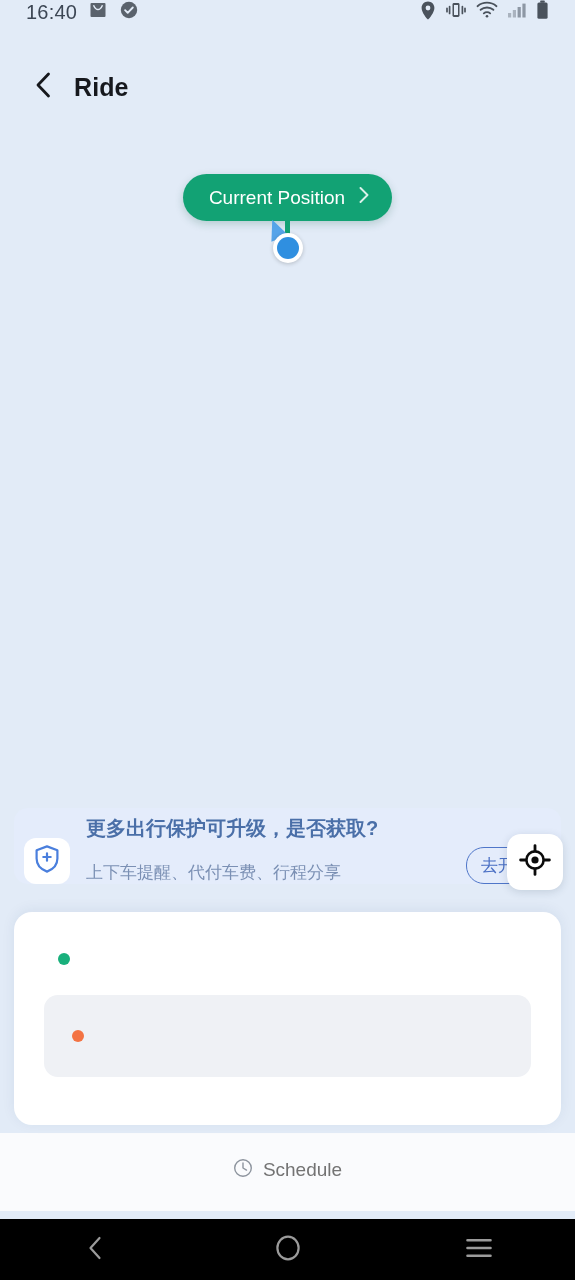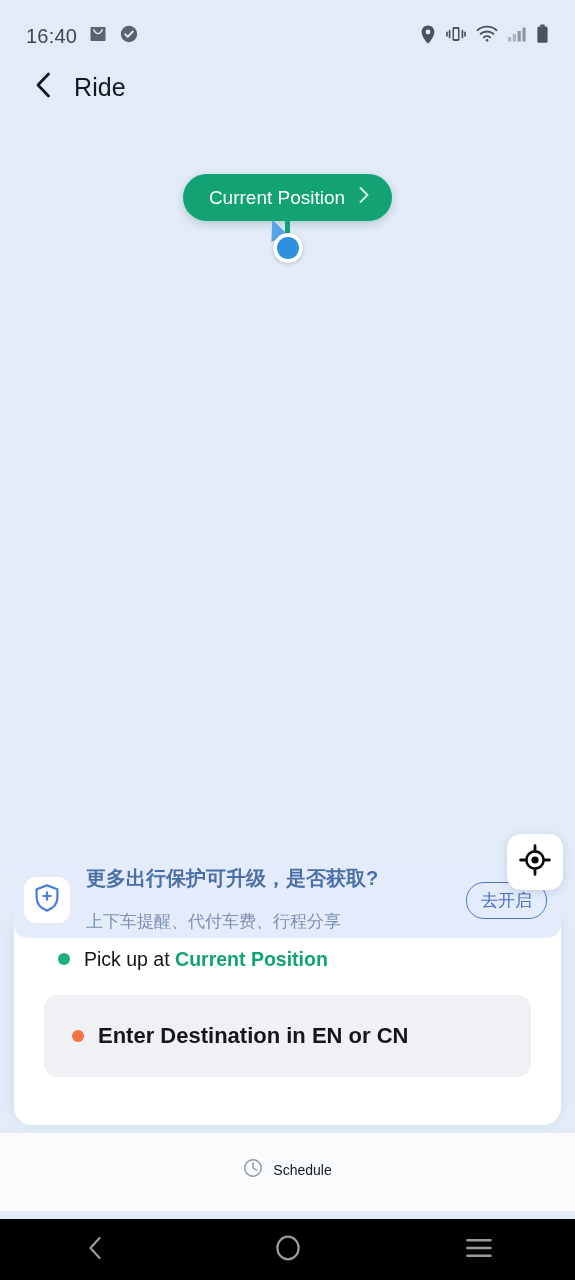--- a/index.html
+++ b/index.html
@@ -19,40 +19,41 @@
   .map {
     position: absolute; left: 0; top: 0;
     width: 575px; height: 1200px;
     background: #e2ebf7;
   }
 
   
   .statusbar {
     position: absolute; left: 0; top: 0;
     width: 575px; height: 48px;
-    display: flex; align-items: flex-end;
+    display: flex; align-items: flex-start;
     padding: 0 26px;
     z-index: 40;
   }
   .sb-left { display: flex; align-items: center; gap: 11px; }
   .sb-time {
     font-size: 20px; color: #3c4654; letter-spacing: .2px;
   }
   .sb-right {
     margin-left: auto; display: flex; align-items: center; gap: 9px;
   }
   .sb-ico { display: block; }
 
   
   .topbar {
     position: absolute; left: 0; top: 56px;
     width: 575px; height: 62px;
     display: flex; align-items: center;
     padding-left: 24px;
     z-index: 35;
+    font-weight: bold;
   }
   .back-btn {
     width: 40px; height: 44px;
     display: flex; align-items: center; justify-content: center;
     cursor: pointer;
   }
   .page-title {
     font-size: 25px; color: #16181d;
     margin-left: 10px; letter-spacing: .1px;
   }
@@ -102,25 +103,25 @@
     width: 0; height: 0;
     border-left: 9px solid transparent;
     border-right: 9px solid transparent;
     border-bottom: 20px solid #4ea0e8;
     transform: rotate(-22deg);
     opacity: .95;
   }
 
   
   .promo {
-    position: absolute; left: 14px; top: 862px;
+    position: absolute; left: 14px; top: 808px;
     width: 547px; height: 76px;
     background: #e4ecfb;
     border-radius: 14px;
-    display: flex; align-items: center;
+    display: flex; align-items: flex-end;
     padding: 0 14px 0 10px;
     z-index: 25;
   }
   .promo-icon {
     width: 46px; height: 46px;
     background: #ffffff;
     border-radius: 12px;
     display: flex; align-items: center; justify-content: center;
     flex: 0 0 auto;
   }
@@ -218,21 +219,21 @@
     position: relative;
     height: 30px;
   }
   .tab + .tab::before {
     content: "";
     position: absolute; left: 0; top: 3px;
     width: 1px; height: 24px;
     background: #e3e6eb;
   }
   .tab-label {
-    font-size: 14px; color: #0f172a;
+    font-size: 19px; color: #737373;
   }
 
   
   .navbar {
     position: absolute; left: 0; top: 1219px;
     width: 575px; height: 61px;
     background: #000000;
     display: flex; align-items: center;
     z-index: 50;
   }
@@ -355,25 +356,23 @@
         <circle cx="16" cy="16" r="8.6" fill="none" stroke="#0b0b0b" stroke-width="2.6"></circle>
         <circle cx="16" cy="16" r="3.6" fill="#0b0b0b"></circle>
         <path d="M16 1.6v5.2M16 25.2v5.2M1.6 16h5.2M25.2 16h5.2" stroke="#0b0b0b" stroke-width="2.8" stroke-linecap="round"></path>
       </svg>
     </span>
   </div>
 
   <div class="booking-card">
     <div class="pickup-row">
       <span class="dot-green"></span>
-      <span class="pickup-label"><span>Pick up at </span><span class="hl">Current Position</span></span>
     </div>
     <div class="dest-box">
       <span class="dot-orange"></span>
-      <span class="dest-placeholder">Enter Destination in EN or CN</span>
     </div>
   </div>
 
   <div class="tabbar">
     <div class="tab">
       <span>
         <svg width="20" height="20" viewBox="0 0 20 20">
           <circle cx="10" cy="10" r="8.3" fill="none" stroke="#8d949e" stroke-width="1.4"></circle>
           <path d="M10 4.9V10l3.5 2.1" stroke="#8d949e" stroke-width="1.4" fill="none" stroke-linecap="round" stroke-linejoin="round"></path>
         </svg>

